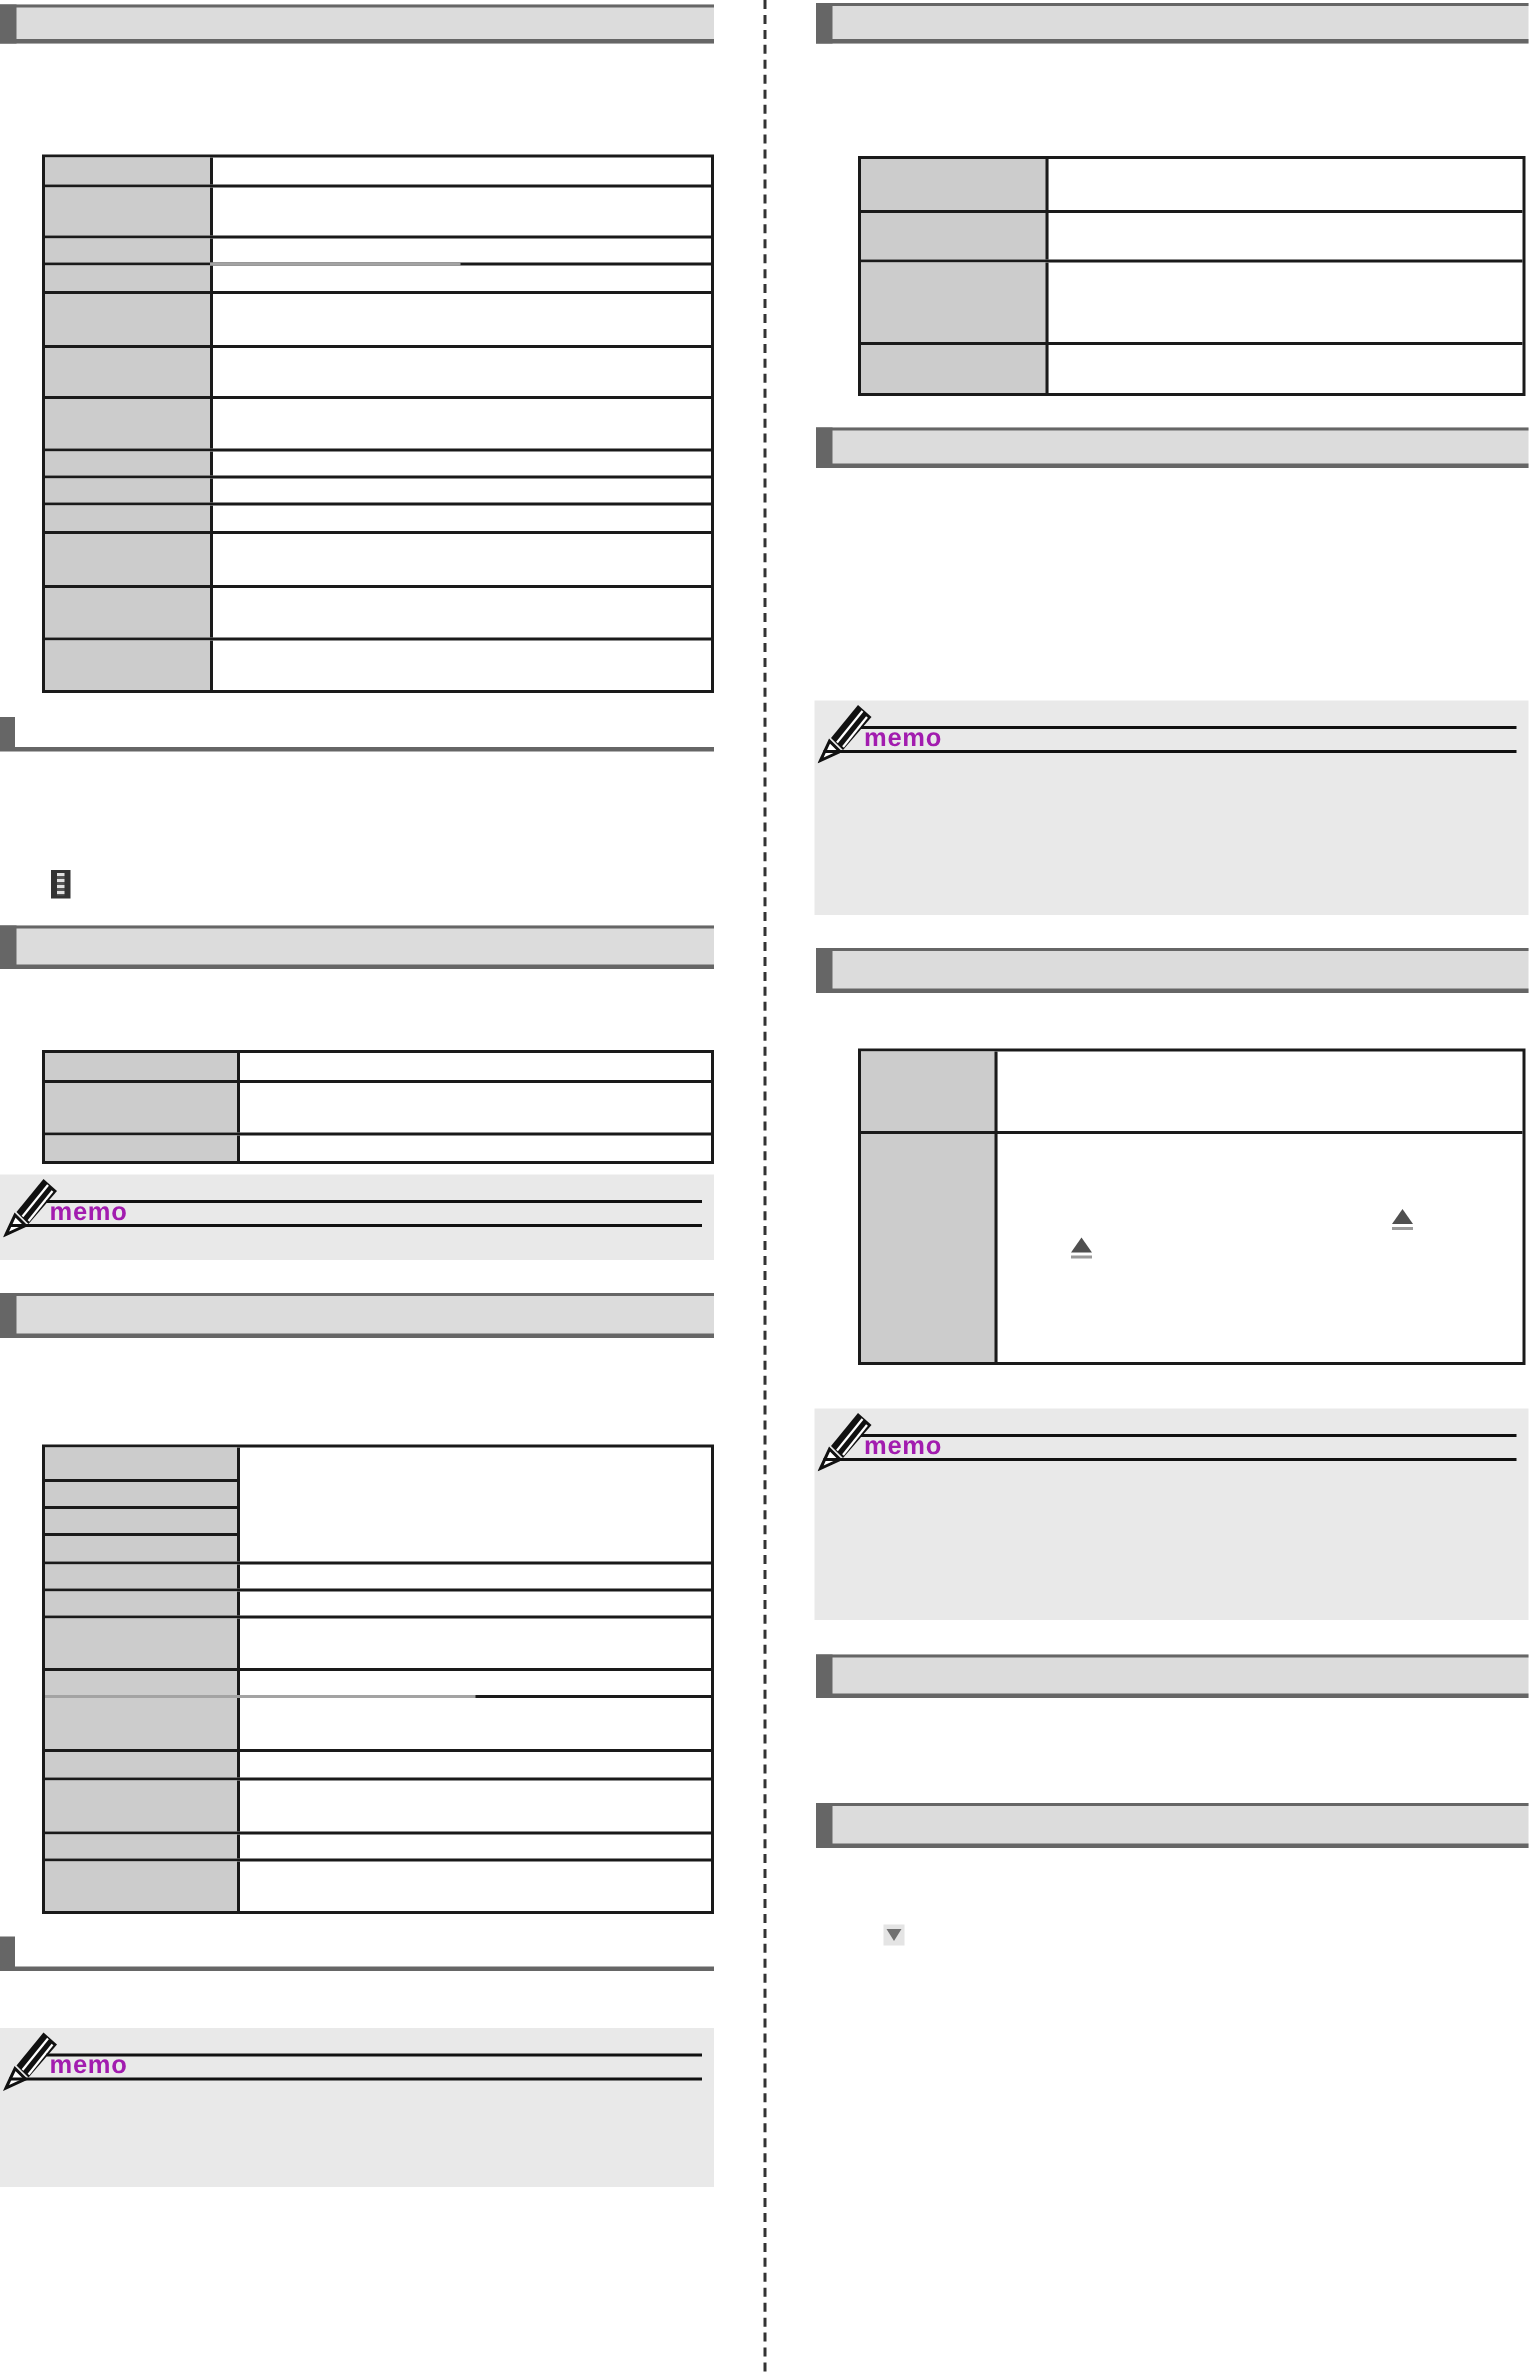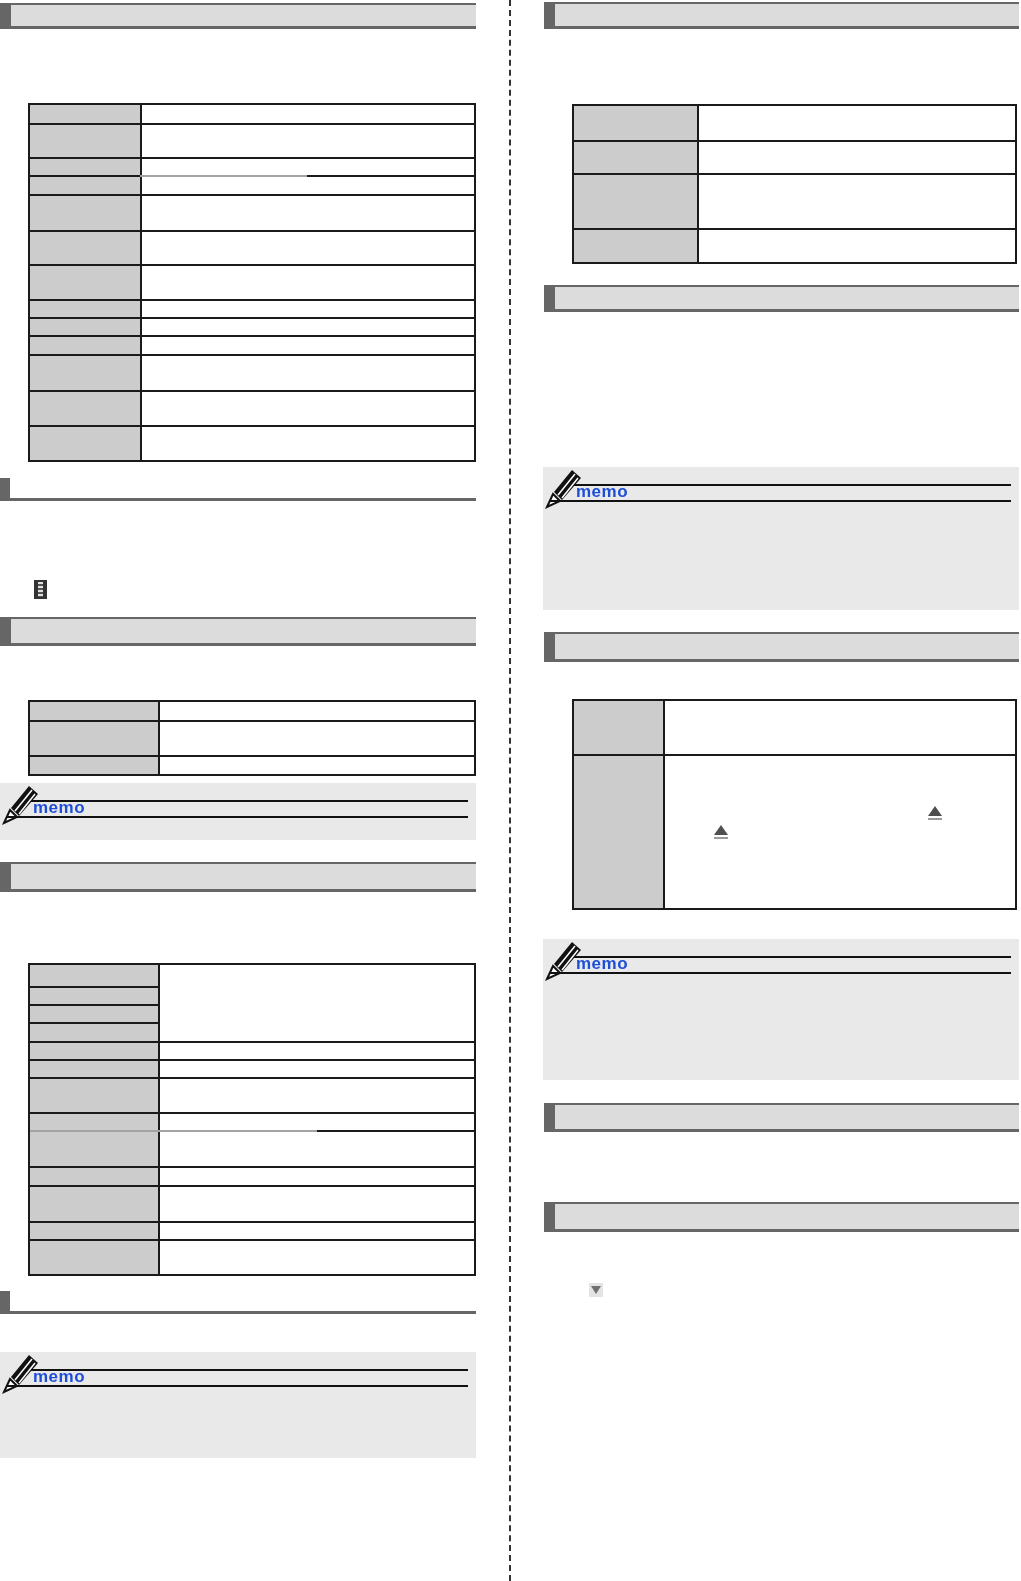--- a/index.html
+++ b/index.html
@@ -26,21 +26,21 @@
   .tlabel.split{display:flex;flex-direction:column;}
   .tsub{box-sizing:border-box;}
   .tsub.tb{border-top:2px solid #1a1a1a;}
   .tvalue{flex:1;}
   .faded{position:absolute;height:2px;background:#a3a3a3;z-index:3;}
 
   
   .memo{position:absolute;background:#e9e9e9;}
   .memo .line-top{position:absolute;left:31px;right:8px;top:17px;height:2px;background:#111;}
   .memo .line-bot{position:absolute;left:6px;right:8px;top:33px;height:2px;background:#111;}
-  .memo .memo-label{position:absolute;left:33px;top:16px;font-size:17px;font-weight:bold;color:#1d4ed8;letter-spacing:0.5px;line-height:17px;}
+  .memo .memo-label{position:absolute;left:33px;top:16px;font-size:17px;font-weight:bold;color:#a21caf;letter-spacing:0.5px;line-height:17px;}
   .memo svg{position:absolute;left:2px;top:0;}
 
   
   .remote{position:absolute;left:34px;top:580px;width:13px;height:19px;background:#333;display:flex;align-items:center;justify-content:center;}
   .remote .strip{width:5px;height:15px;background:repeating-linear-gradient(180deg,#e0e0e0 0 2px,#555 2px 4px);}
 
   .eject{position:absolute;width:16px;}
   .eject .tri{margin:0 auto;width:0;height:0;border-left:7px solid transparent;border-right:7px solid transparent;border-bottom:10px solid #4f4f4f;}
   .eject .bar{width:14px;height:2px;background:#9a9a9a;margin:2px auto 0 auto;}
 

